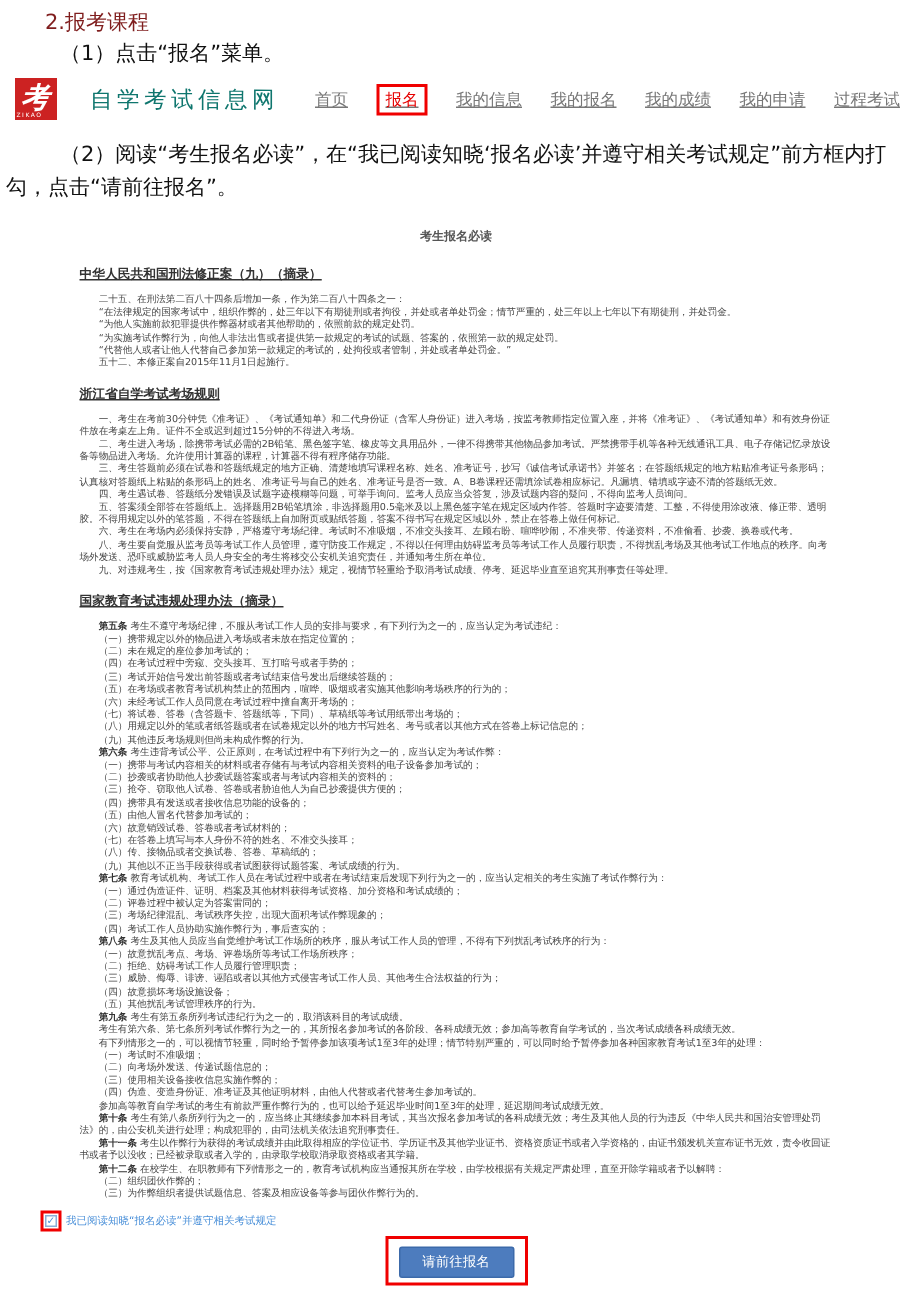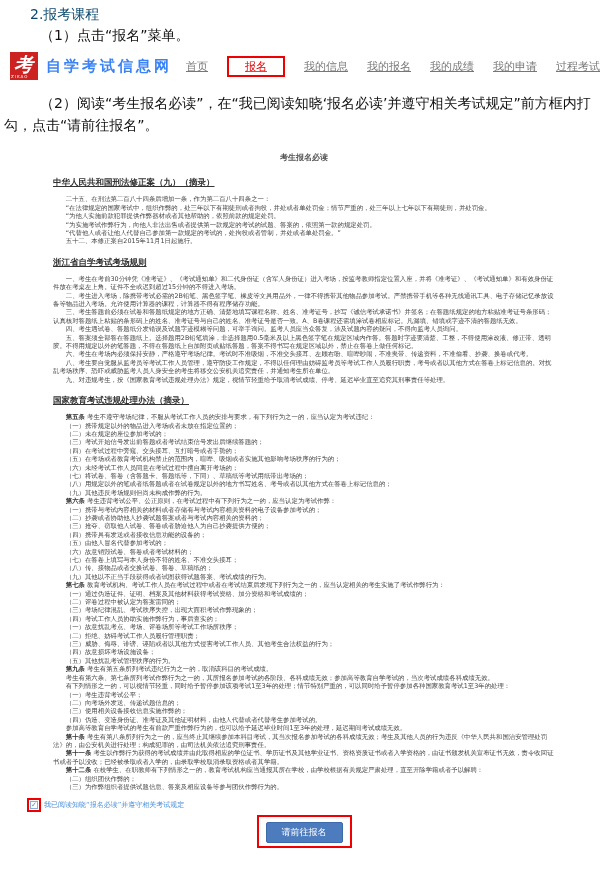--- a/index.html
+++ b/index.html
@@ -1,29 +1,29 @@
 <!DOCTYPE html>
 <html><head>
 <meta charset="utf-8">
 <style>
   * { margin:0; padding:0; box-sizing:border-box; }
   html,body { width:608px; background:#fff; font-family:"DejaVu Sans","Liberation Sans",sans-serif; }
   body { height:869px; overflow:hidden; color:#222; }
 
-  .step-title { font-size:14px; margin:6px 0 0 30px; color:#0c4a6e; }
+  .step-title { font-size:14px; margin:6px 0 0 30px; color:#7f1d1d; }
   .step-line  { font-size:14px; margin:3px 0 2px 40px; color:#111; }
 
   .site-header { display:flex; align-items:center; height:38px; padding:0 8px 0 10px; margin-top:2px; }
   .logo-badge { width:28px; height:28px; background:#cc2222; color:#fff; position:relative; flex:0 0 auto; }
   .logo-badge .glyph { position:absolute; top:0px; left:4px; font-size:19px; font-style:italic; font-weight:bold; }
   .logo-badge .sub { position:absolute; bottom:1px; left:1px; font-size:4px; letter-spacing:1px; }
-  .logo-text { font-size:15px; font-weight:bold; color:#3b82f6; letter-spacing:3px; margin-left:8px; white-space:nowrap; }
+  .logo-text { font-size:15px; font-weight:normal; color:#0f766e; letter-spacing:3px; margin-left:22px; white-space:nowrap; }
   .nav { margin-left:auto; display:flex; align-items:center; gap:19px; font-size:11px; color:#777; white-space:nowrap;text-decoration:underline; }
   .nav-item { cursor:pointer; }
-  .nav-hl { color:#e60000; border:2px solid #f00000; padding:1px 16px; }
+  .nav-hl { color:#e60000; border:2px solid #f00000; padding:1px 4px; }
 
   .step2 { font-size:14px; color:#111; margin:8px 6px 0 4px; text-indent:36px; line-height:1.55; }
 
   .page-title { text-align:center; font-size:8px; font-weight:600; color:#555; margin:16px 0 14px; }
 
   .content { margin:0 53px; }
   .sec-title { font-size:8.5px; font-weight:bold; color:#333; margin:11px 0 6px;text-decoration:underline; }
   .body-text { font-size:6.4px; line-height:8.4px; color:#444; text-indent:2em; }
   .body-text b { color:#333; }
 
@@ -73,57 +73,58 @@
       <p class="body-text">“为实施考试作弊行为，向他人非法出售或者提供第一款规定的考试的试题、答案的，依照第一款的规定处罚。</p>
       <p class="body-text">“代替他人或者让他人代替自己参加第一款规定的考试的，处拘役或者管制，并处或者单处罚金。”</p>
       <p class="body-text">五十二、本修正案自2015年11月1日起施行。</p>
       <div class="sec-title">浙江省自学考试考场规则</div>
       <p class="body-text">一、考生在考前30分钟凭《准考证》、《考试通知单》和二代身份证（含军人身份证）进入考场，按监考教师指定位置入座，并将《准考证》、《考试通知单》和有效身份证件放在考桌左上角。证件不全或迟到超过15分钟的不得进入考场。</p>
       <p class="body-text">二、考生进入考场，除携带考试必需的2B铅笔、黑色签字笔、橡皮等文具用品外，一律不得携带其他物品参加考试。严禁携带手机等各种无线通讯工具、电子存储记忆录放设备等物品进入考场。允许使用计算器的课程，计算器不得有程序储存功能。</p>
       <p class="body-text">三、考生答题前必须在试卷和答题纸规定的地方正确、清楚地填写课程名称、姓名、准考证号，抄写《诚信考试承诺书》并签名；在答题纸规定的地方粘贴准考证号条形码；认真核对答题纸上粘贴的条形码上的姓名、准考证号与自己的姓名、准考证号是否一致。A、B卷课程还需填涂试卷相应标记。凡漏填、错填或字迹不清的答题纸无效。</p>
       <p class="body-text">四、考生遇试卷、答题纸分发错误及试题字迹模糊等问题，可举手询问。监考人员应当众答复，涉及试题内容的疑问，不得向监考人员询问。</p>
       <p class="body-text">五、答案须全部答在答题纸上。选择题用2B铅笔填涂，非选择题用0.5毫米及以上黑色签字笔在规定区域内作答。答题时字迹要清楚、工整，不得使用涂改液、修正带、透明胶。不得用规定以外的笔答题，不得在答题纸上自加附页或贴纸答题，答案不得书写在规定区域以外，禁止在答卷上做任何标记。</p>
       <p class="body-text">六、考生在考场内必须保持安静，严格遵守考场纪律。考试时不准吸烟，不准交头接耳、左顾右盼、喧哗吵闹，不准夹带、传递资料，不准偷看、抄袭、换卷或代考。</p>
-      <p class="body-text">八、考生要自觉服从监考员等考试工作人员管理，遵守防疫工作规定，不得以任何理由妨碍监考员等考试工作人员履行职责，考号或者以其他方式在答卷上标记信息的。对扰乱考场秩序、恐吓或威胁监考人员人身安全的考生将移交公安机关追究责任，并通知考生所在单位。</p>
+      <p class="body-text">八、考生要自觉服从监考员等考试工作人员管理，遵守防疫工作规定，不得以任何理由妨碍监考员等考试工作人员履行职责，不得扰乱考场及其他考试工作地点的秩序。向考场外发送、恐吓或威胁监考人员人身安全的考生将移交公安机关追究责任，并通知考生所在单位。</p>
       <p class="body-text">九、对违规考生，按《国家教育考试违规处理办法》规定，视情节轻重给予取消考试成绩、停考、延迟毕业直至追究其刑事责任等处理。</p>
       <div class="sec-title">国家教育考试违规处理办法（摘录）</div>
       <p class="body-text"><b>第五条</b> 考生不遵守考场纪律，不服从考试工作人员的安排与要求，有下列行为之一的，应当认定为考试违纪：</p>
       <p class="body-text">（一）携带规定以外的物品进入考场或者未放在指定位置的；</p>
       <p class="body-text">（二）未在规定的座位参加考试的；</p>
+      <p class="body-text">（四）在考试过程中旁窥、交头接耳、互打暗号或者手势的；</p>
       <p class="body-text">（三）考试开始信号发出前答题或者考试结束信号发出后继续答题的；</p>
-      <p class="body-text">（四）在考试过程中旁窥、交头接耳、互打暗号或者手势的；</p>
       <p class="body-text">（五）在考场或者教育考试机构禁止的范围内，喧哗、吸烟或者实施其他影响考场秩序的行为的；</p>
       <p class="body-text">（六）未经考试工作人员同意在考试过程中擅自离开考场的；</p>
       <p class="body-text">（七）将试卷、答卷（含答题卡、答题纸等，下同）、草稿纸等考试用纸带出考场的；</p>
       <p class="body-text">（八）用规定以外的笔或者纸答题或者在试卷规定以外的地方书写姓名、考号或者以其他方式在答卷上标记信息的；</p>
       <p class="body-text">（九）其他违反考场规则但尚未构成作弊的行为。</p>
       <p class="body-text"><b>第六条</b> 考生违背考试公平、公正原则，在考试过程中有下列行为之一的，应当认定为考试作弊：</p>
       <p class="body-text">（一）携带与考试内容相关的材料或者存储有与考试内容相关资料的电子设备参加考试的；</p>
       <p class="body-text">（二）抄袭或者协助他人抄袭试题答案或者与考试内容相关的资料的；</p>
       <p class="body-text">（三）抢夺、窃取他人试卷、答卷或者胁迫他人为自己抄袭提供方便的；</p>
       <p class="body-text">（四）携带具有发送或者接收信息功能的设备的；</p>
       <p class="body-text">（五）由他人冒名代替参加考试的；</p>
       <p class="body-text">（六）故意销毁试卷、答卷或者考试材料的；</p>
       <p class="body-text">（七）在答卷上填写与本人身份不符的姓名、不准交头接耳；</p>
       <p class="body-text">（八）传、接物品或者交换试卷、答卷、草稿纸的；</p>
       <p class="body-text">（九）其他以不正当手段获得或者试图获得试题答案、考试成绩的行为。</p>
       <p class="body-text"><b>第七条</b> 教育考试机构、考试工作人员在考试过程中或者在考试结束后发现下列行为之一的，应当认定相关的考生实施了考试作弊行为：</p>
       <p class="body-text">（一）通过伪造证件、证明、档案及其他材料获得考试资格、加分资格和考试成绩的；</p>
       <p class="body-text">（二）评卷过程中被认定为答案雷同的；</p>
       <p class="body-text">（三）考场纪律混乱、考试秩序失控，出现大面积考试作弊现象的；</p>
       <p class="body-text">（四）考试工作人员协助实施作弊行为，事后查实的；</p>
+      <p class="body-text"><b>第八条</b> 考生及其他人员应当自觉维护考试工作场所的秩序，服从考试工作人员的管理，不得有下列扰乱考试秩序的行为：</p>
       <p class="body-text">（一）故意扰乱考点、考场、评卷场所等考试工作场所秩序；</p>
       <p class="body-text">（二）拒绝、妨碍考试工作人员履行管理职责；</p>
       <p class="body-text">（三）威胁、侮辱、诽谤、诬陷或者以其他方式侵害考试工作人员、其他考生合法权益的行为；</p>
       <p class="body-text">（四）故意损坏考场设施设备；</p>
       <p class="body-text">（五）其他扰乱考试管理秩序的行为。</p>
       <p class="body-text"><b>第九条</b> 考生有第五条所列考试违纪行为之一的，取消该科目的考试成绩。</p>
       <p class="body-text">考生有第六条、第七条所列考试作弊行为之一的，其所报名参加考试的各阶段、各科成绩无效；参加高等教育自学考试的，当次考试成绩各科成绩无效。</p>
       <p class="body-text">有下列情形之一的，可以视情节轻重，同时给予暂停参加该项考试1至3年的处理；情节特别严重的，可以同时给予暂停参加各种国家教育考试1至3年的处理：</p>
-      <p class="body-text">（一）考生违背考试公平；</p>
+      <p class="body-text">（一）考试时不准吸烟；</p>
       <p class="body-text">（二）向考场外发送、传递试题信息的；</p>
       <p class="body-text">（三）使用相关设备接收信息实施作弊的；</p>
       <p class="body-text">（四）伪造、变造身份证、准考证及其他证明材料，由他人代替或者代替考生参加考试的。</p>
       <p class="body-text">参加高等教育自学考试的考生有前款严重作弊行为的，也可以给予延迟毕业时间1至3年的处理，延迟期间考试成绩无效。</p>
       <p class="body-text"><b>第十条</b> 考生有第八条所列行为之一的，应当终止其继续参加本科目考试，其当次报名参加考试的各科成绩无效；考生及其他人员的行为违反《中华人民共和国治安管理处罚法》的，由公安机关进行处理；构成犯罪的，由司法机关依法追究刑事责任。</p>
       <p class="body-text"><b>第十一条</b> 考生以作弊行为获得的考试成绩并由此取得相应的学位证书、学历证书及其他学业证书、资格资质证书或者入学资格的，由证书颁发机关宣布证书无效，责令收回证书或者予以没收；已经被录取或者入学的，由录取学校取消录取资格或者其学籍。</p>
       <p class="body-text"><b>第十二条</b> 在校学生、在职教师有下列情形之一的，教育考试机构应当通报其所在学校，由学校根据有关规定严肃处理，直至开除学籍或者予以解聘：</p>
       <p class="body-text">（二）组织团伙作弊的；</p>
       <p class="body-text">（三）为作弊组织者提供试题信息、答案及相应设备等参与团伙作弊行为的。</p>
     </div>

